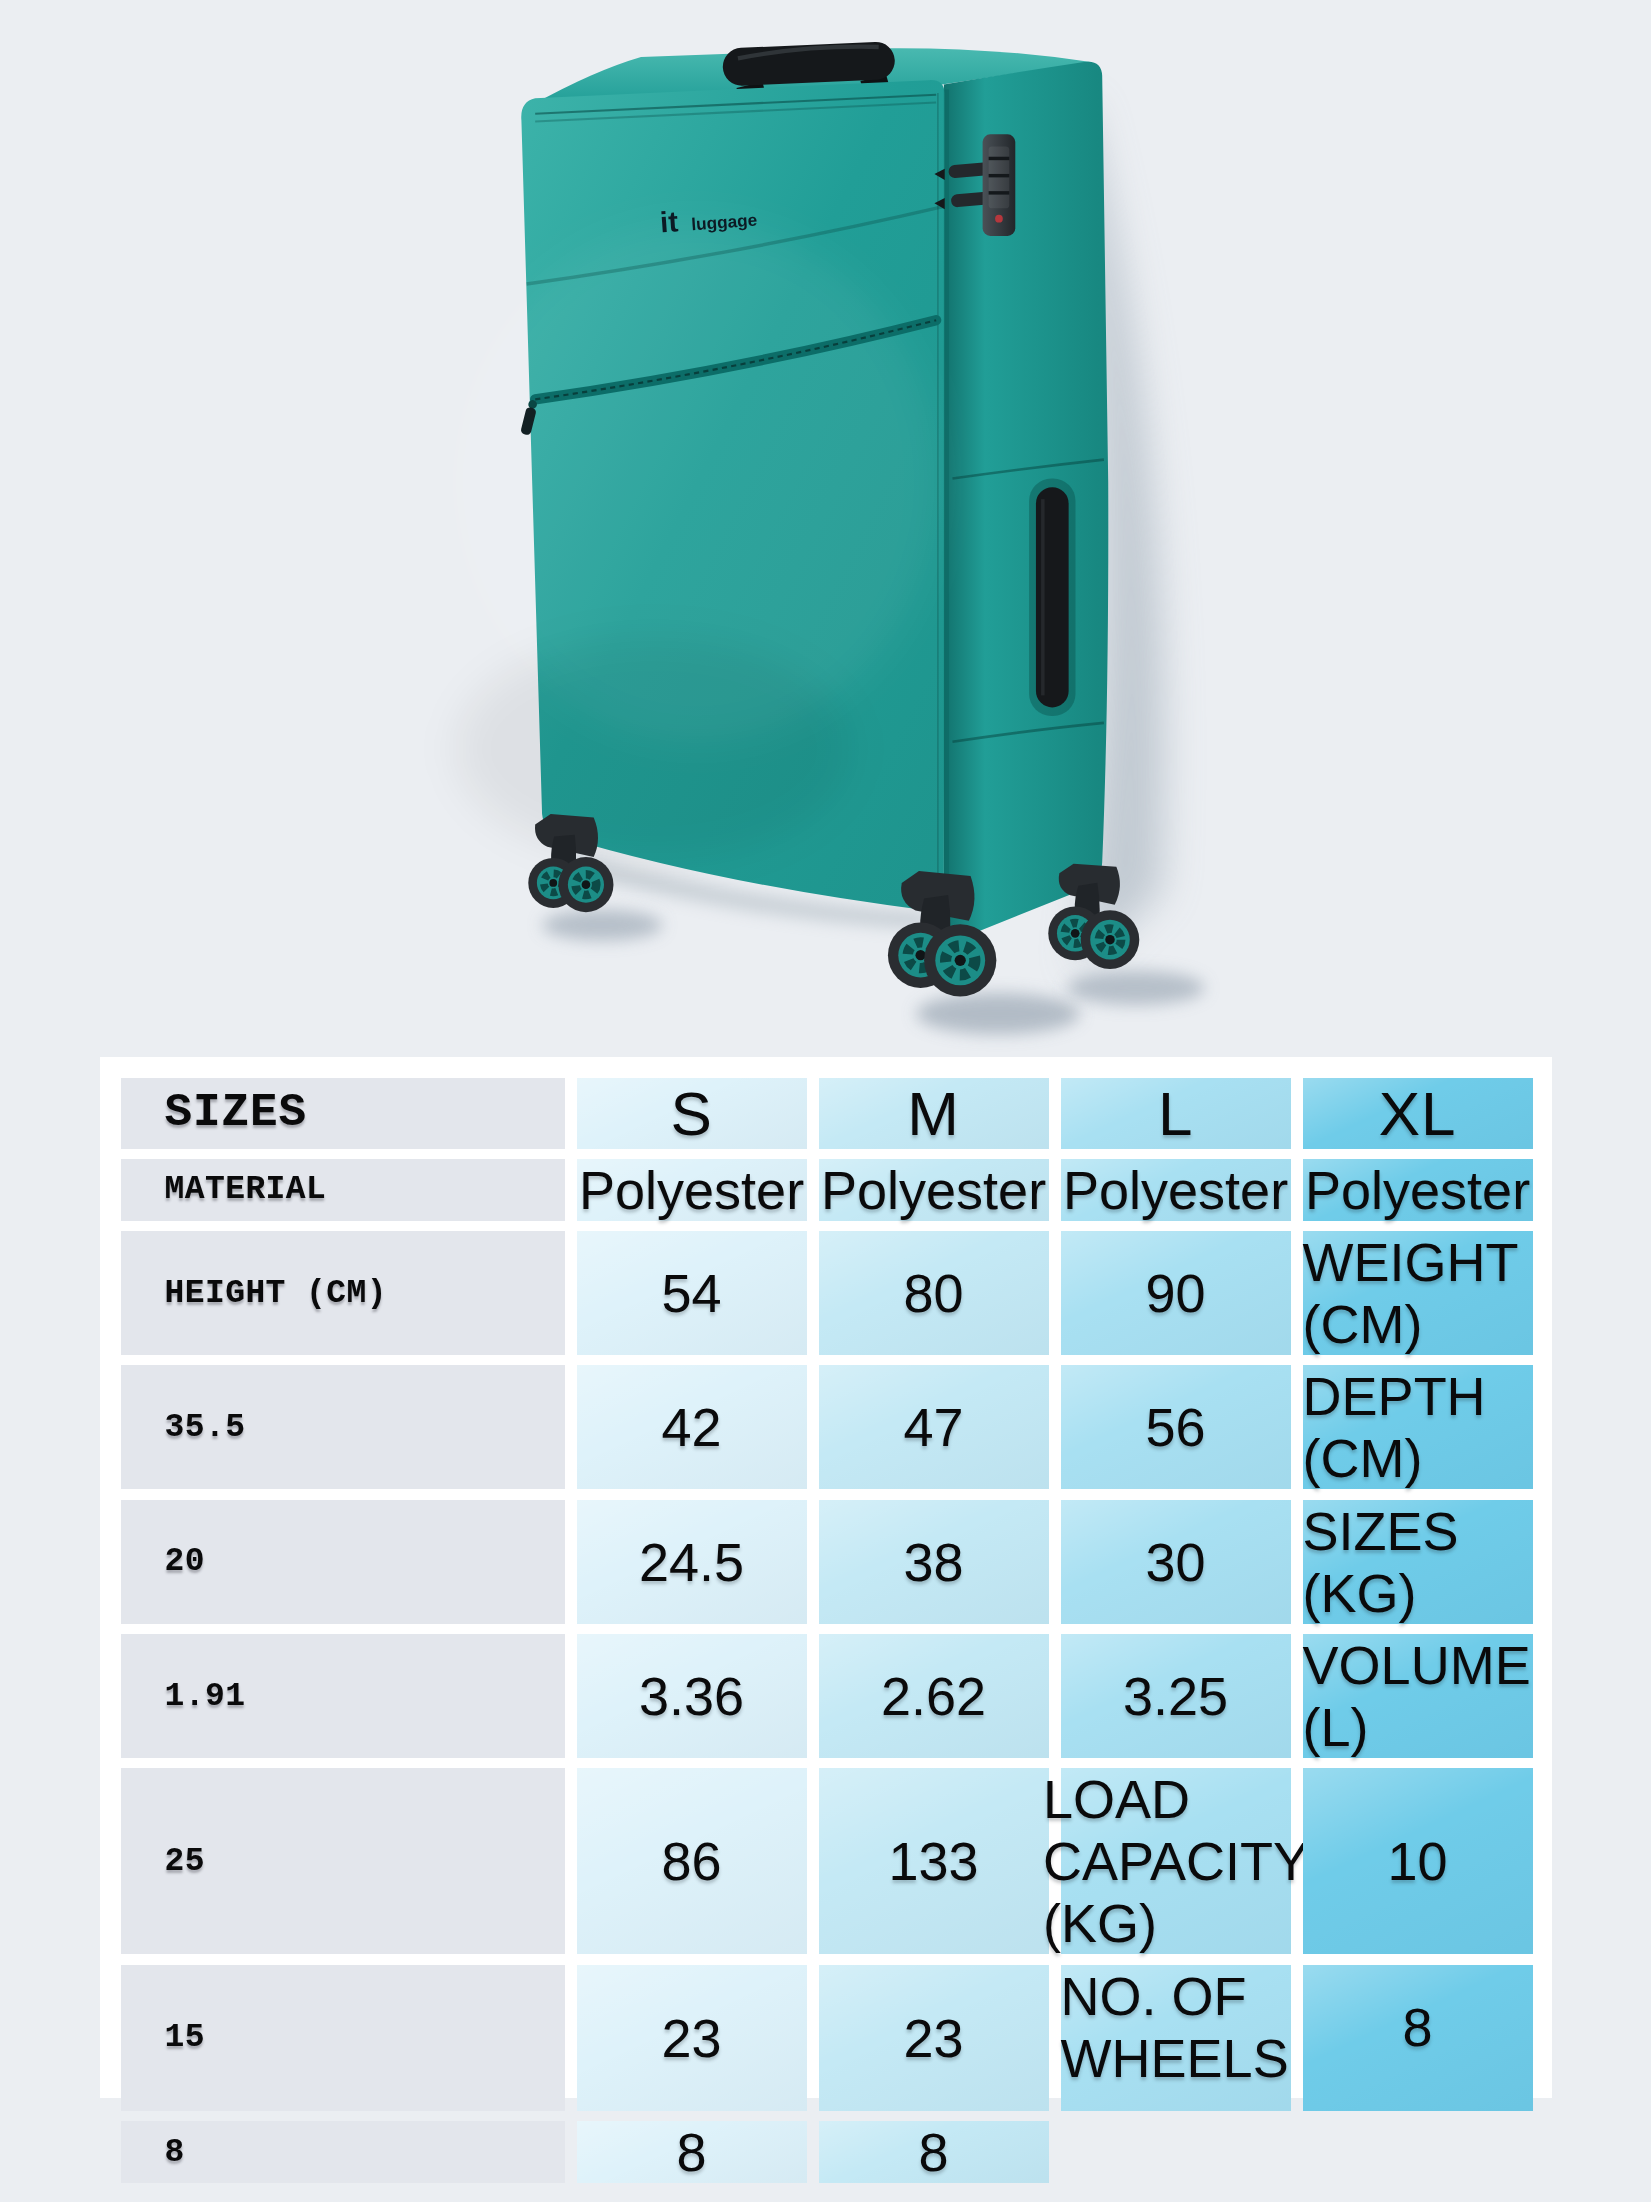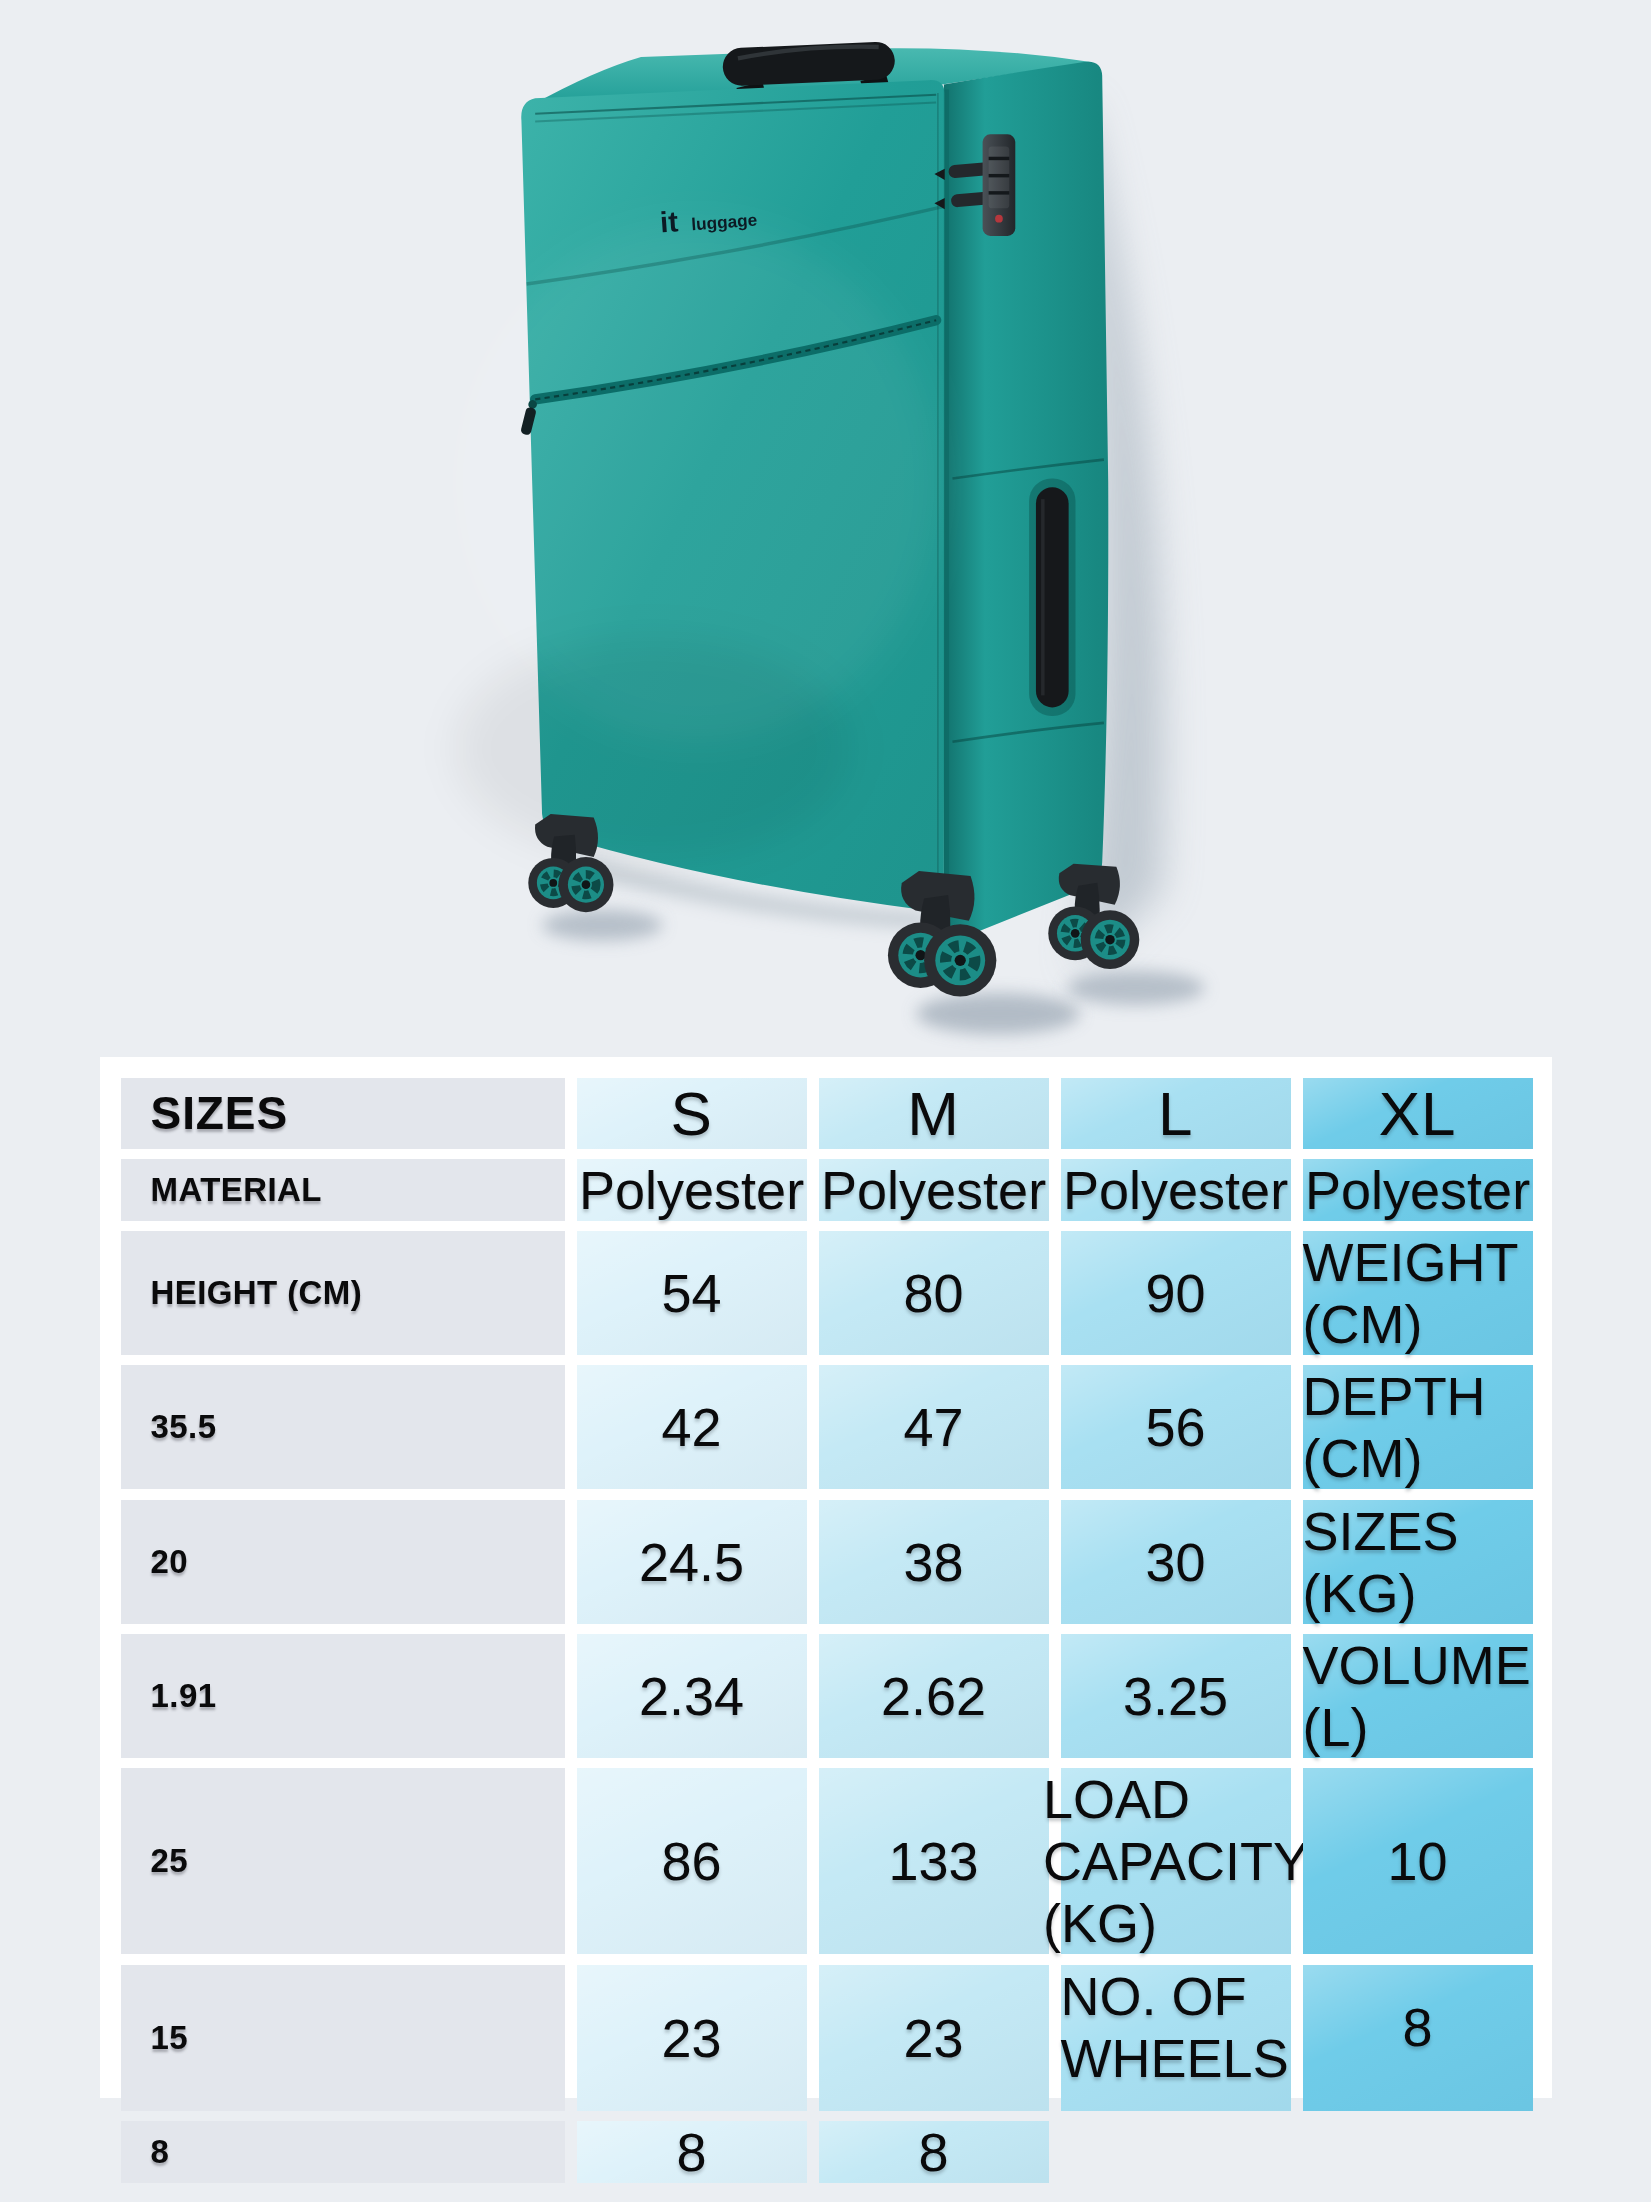--- a/index.html
+++ b/index.html
@@ -14,23 +14,23 @@
         grid-template-columns:444px 230px 230px 230px 230px;
         grid-template-rows:repeat(9,1fr);
         column-gap:12px;row-gap:10.3px;}
   .cell{display:flex;align-items:center;justify-content:center;
         color:var(--table-text,#0a0a0b);
         font-size:54px;font-weight:400;
         text-shadow:0 3.4px 3.4px rgba(25,35,45,.25);
         background-image:linear-gradient(155deg,rgba(255,255,255,.30),rgba(255,255,255,0) 40%,rgba(0,40,70,.04));}
   
   .spec-table > .cell:nth-child(5n+1){background-color:var(--label-cell-bg,#e3e6ec);
-        justify-content:flex-start;padding-left:30px;
+        justify-content:flex-start;padding-left:44px;
         font-size:33px;font-weight:700;letter-spacing:0.4px;
-        text-shadow:0 3.4px 2.6px rgba(30,30,40,.30);background-image:none;}
+        text-shadow:0 3.4px 2.6px rgba(30,30,40,.30);background-image:none;font-family:Liberation Mono, monospace;}
   .spec-table > .cell:nth-child(5n+2){background-color:var(--col-s-bg,#def2fa);}
   .spec-table > .cell:nth-child(5n+3){background-color:var(--col-m-bg,#c4e9f5);}
   .spec-table > .cell:nth-child(5n+4){background-color:var(--col-l-bg,#a8e0f2);}
   .spec-table > .cell:nth-child(5n){background-color:var(--col-xl-bg,#6fcce9);}
   
   .spec-table > .cell:nth-child(-n+5){font-size:62px;font-weight:400;letter-spacing:0.9px;}
   .spec-table > .cell:first-child{font-size:46px;font-weight:700;letter-spacing:0.9px;}
   
   .spec-table > .cell:nth-child(39),
   .spec-table > .cell:nth-child(40){padding-bottom:22.4px;}
@@ -224,21 +224,21 @@
       <div class="cell">56</div>
 
       <div class="cell">DEPTH (CM)</div>
       <div class="cell">20</div>
       <div class="cell">24.5</div>
       <div class="cell">38</div>
       <div class="cell">30</div>
 
       <div class="cell">SIZES (KG)</div>
       <div class="cell">1.91</div>
-      <div class="cell">2.34</div>
+      <div class="cell">3.36</div>
       <div class="cell">2.62</div>
       <div class="cell">3.25</div>
 
       <div class="cell">VOLUME (L)</div>
       <div class="cell">25</div>
       <div class="cell">86</div>
       <div class="cell">133</div>
 
       <div class="cell">LOAD CAPACITY (KG)</div>
       <div class="cell">10</div>

